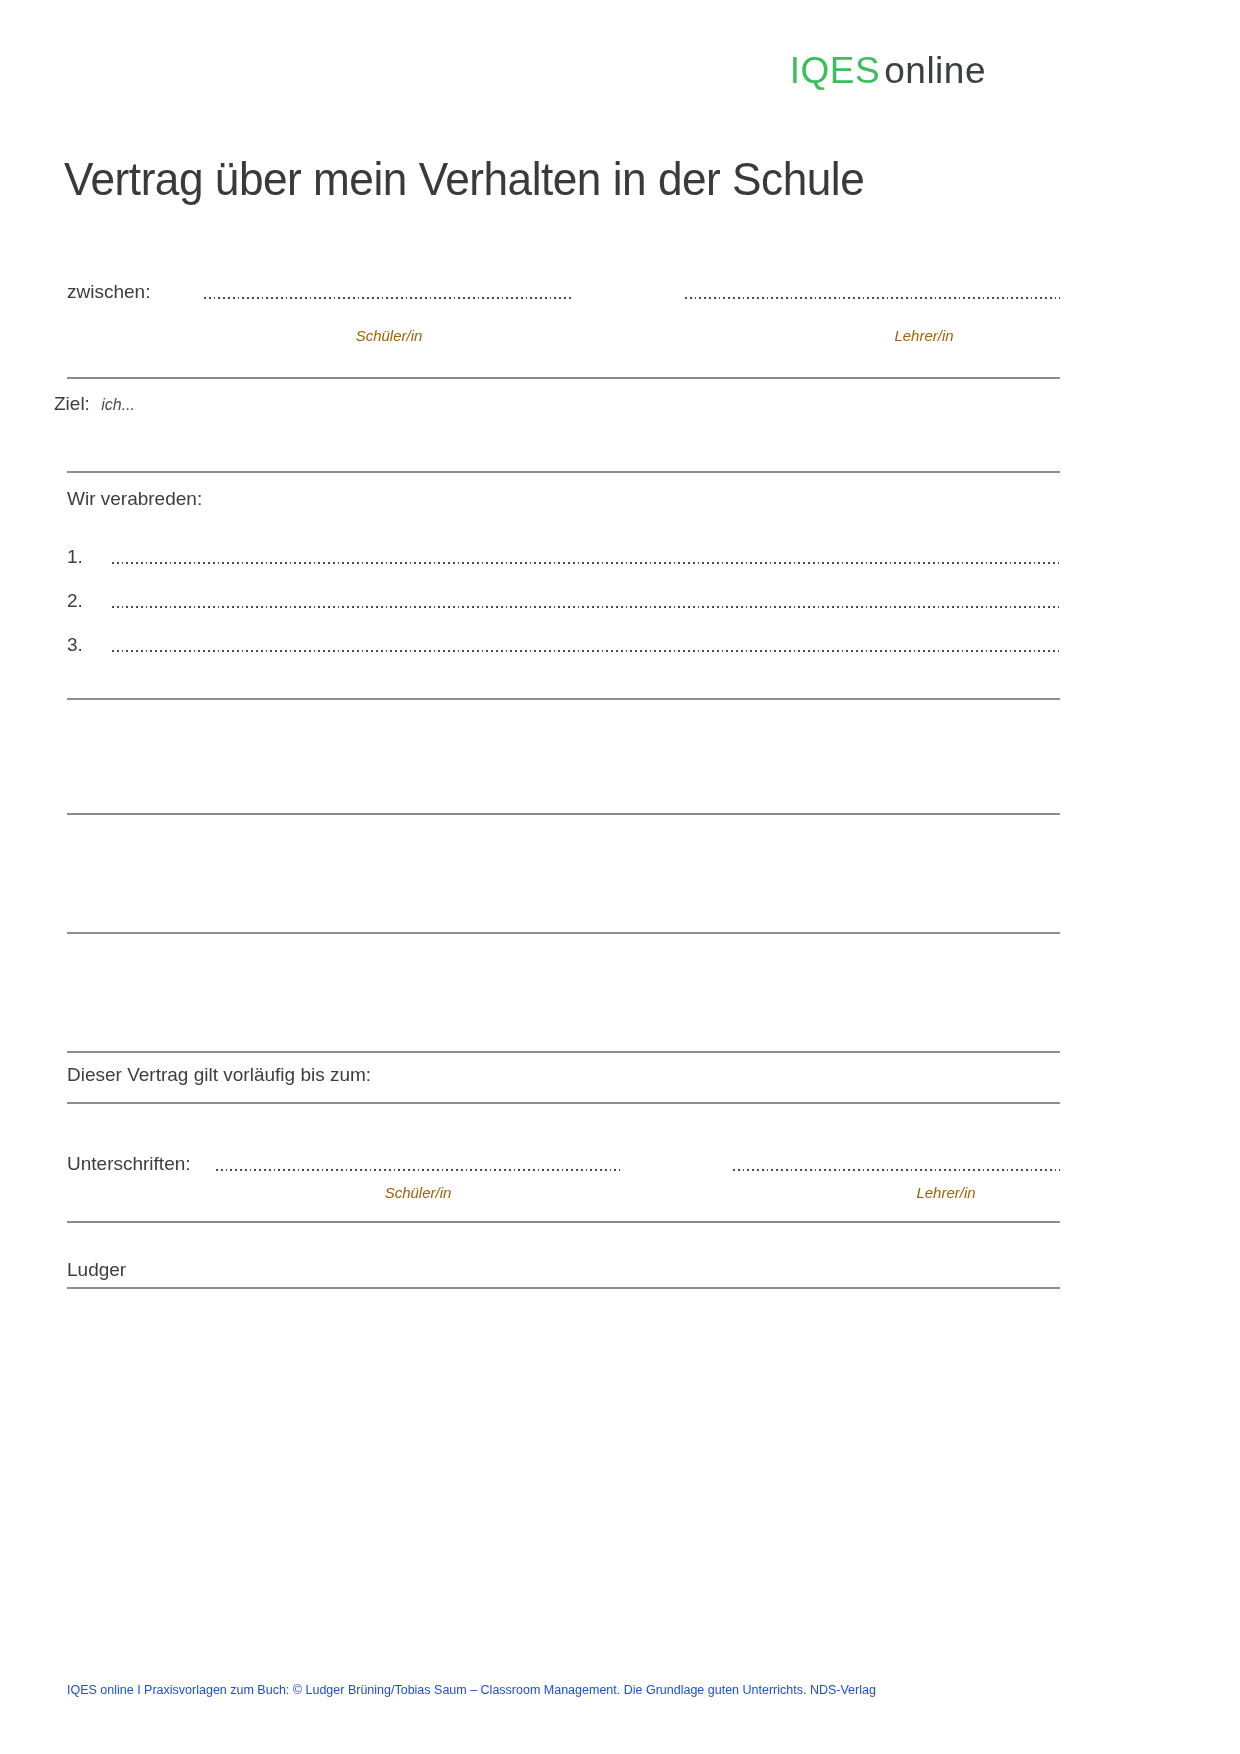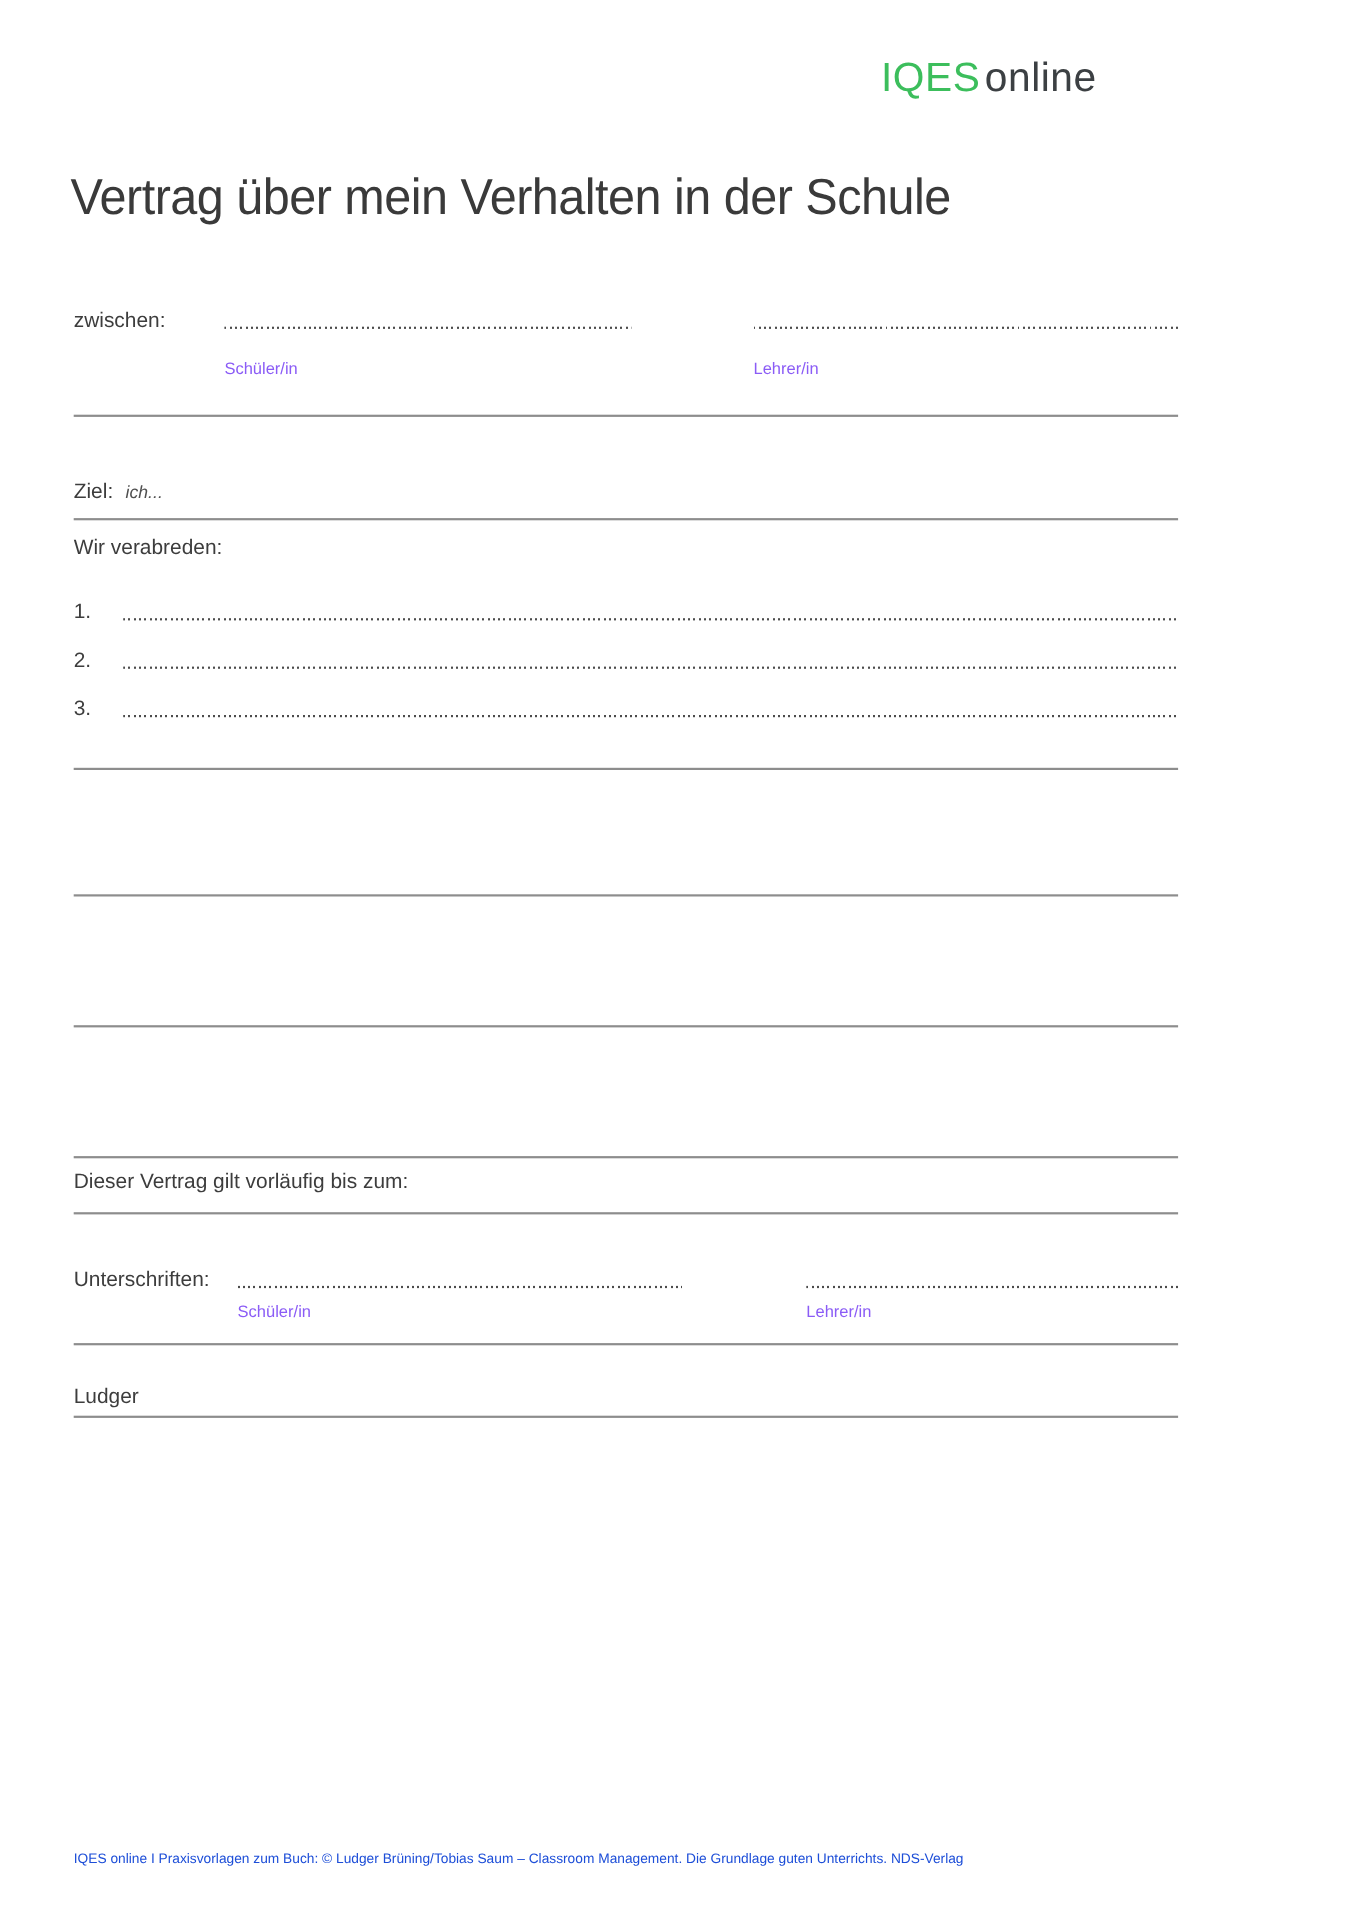--- a/index.html
+++ b/index.html
@@ -4,21 +4,20 @@
 <style>
   html, body { margin: 0; padding: 0; background: #ffffff; }
   .page {
     position: relative;
     width: 1060px;
     height: 1754px;
     background: #ffffff;
     font-family: "Liberation Sans", "DejaVu Sans", sans-serif;
     color: #3d3d3d;
     overflow: hidden;
-    padding-left: 11px;
   }
   .abs { position: absolute; }
 
   
   .logo {
     top: 50px; right: 74px;
     font-size: 37px;
     font-weight: 300;
     letter-spacing: 0.5px;
     white-space: nowrap;
@@ -40,21 +39,23 @@
   }
 
   .body-text {
     font-size: 19px;
     line-height: 24px;
     color: #3d3d3d;
     white-space: nowrap;
   }
   .caption {
     font-size: 15px;
-    color: #8b5cf6;
+    font-style: italic;
+    color: #a16207;
+    text-align: center;
   }
   .hint { font-size: 16px; font-style: italic; color: #4f4f4f; }
   .bold { font-weight: bold; }
 
   
   .dots {
     height: 3px;
     background-image: repeating-linear-gradient(90deg, #4c4c4c 0px, #4c4c4c 1.8px, transparent 1.8px, transparent 4.8px);
     background-position: left bottom;
     background-size: 100% 2.4px;
@@ -88,21 +89,21 @@
   <h1 class="abs title">Vertrag über mein Verhalten in der Schule</h1>
 
   <div class="abs body-text" style="top:280px; left:67px;">zwischen:</div>
   <div class="abs dots" style="top:296px; left:204px; width:370px;"><span></span></div>
   <div class="abs dots" style="top:296px; left:685px; width:478px;"><span></span></div>
   <div class="abs caption" style="top:327px; left:204px; width:370px;">Schüler/in</div>
   <div class="abs caption" style="top:327px; left:685px; width:478px;">Lehrer/in</div>
 
   <div class="abs rule" style="top:377px;"></div>
 
-  <div class="abs body-text" style="top:392px; left:67px;margin-top:44px;">
+  <div class="abs body-text" style="top:392px; left:54px;">
     <span>Ziel:</span>
     <span class="hint" style="margin-left:6px;">ich...</span>
   </div>
 
   <div class="abs rule" style="top:471px;"></div>
 
   <div class="abs body-text" style="top:487px; left:67px;">Wir verabreden:</div>
 
   <div class="abs body-text" style="top:545px; left:67px;">1.</div>
   <div class="abs dots" style="top:561px; left:112px; width:1052px;"><span></span></div>

